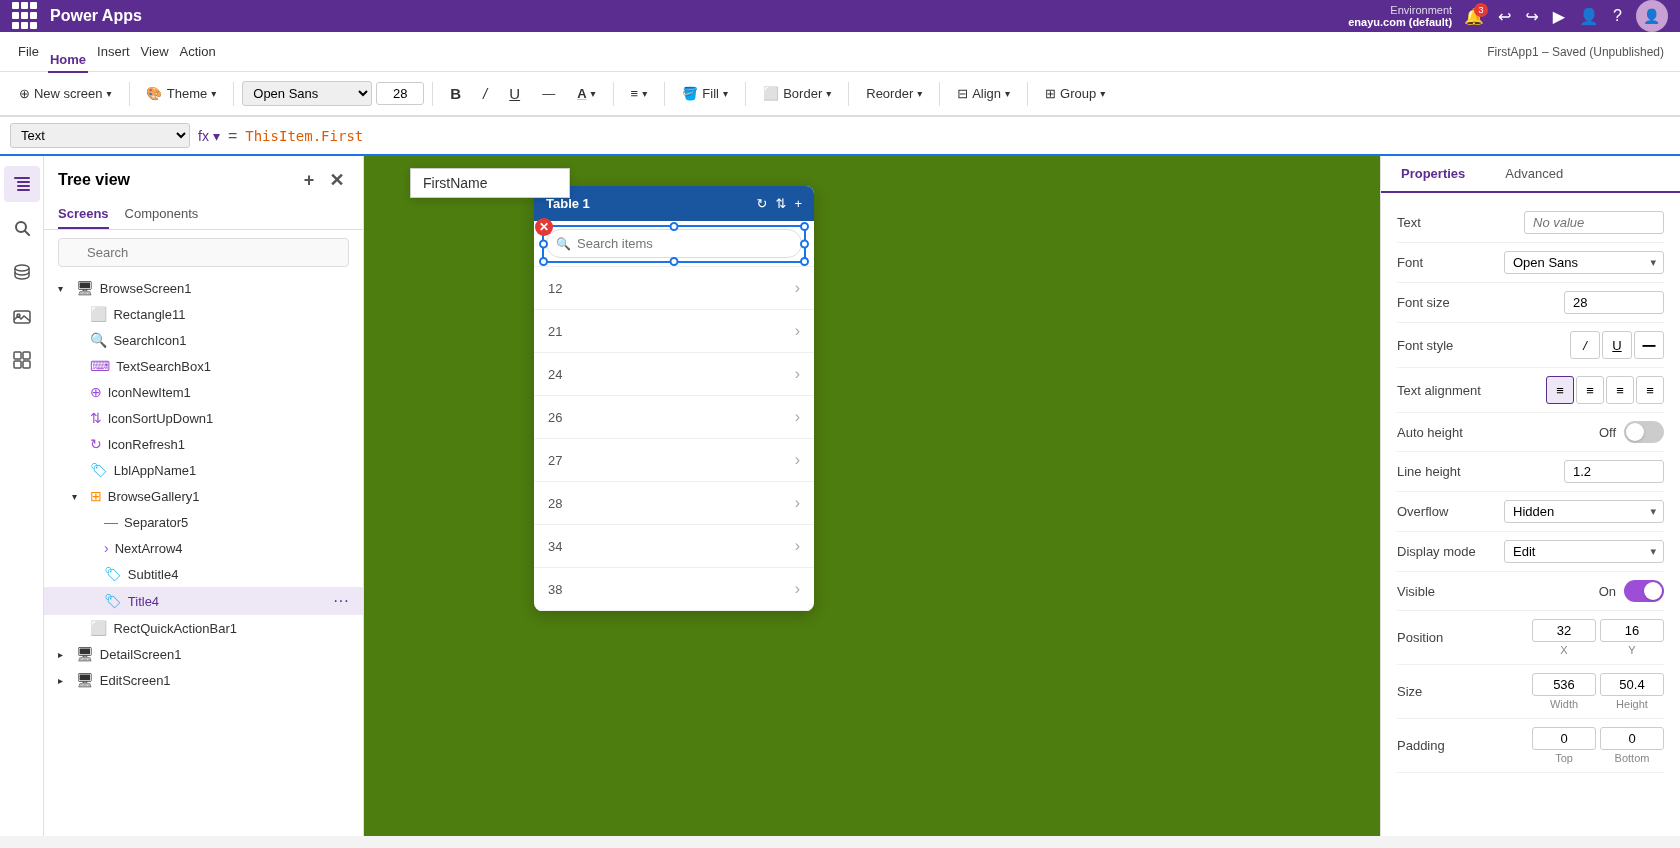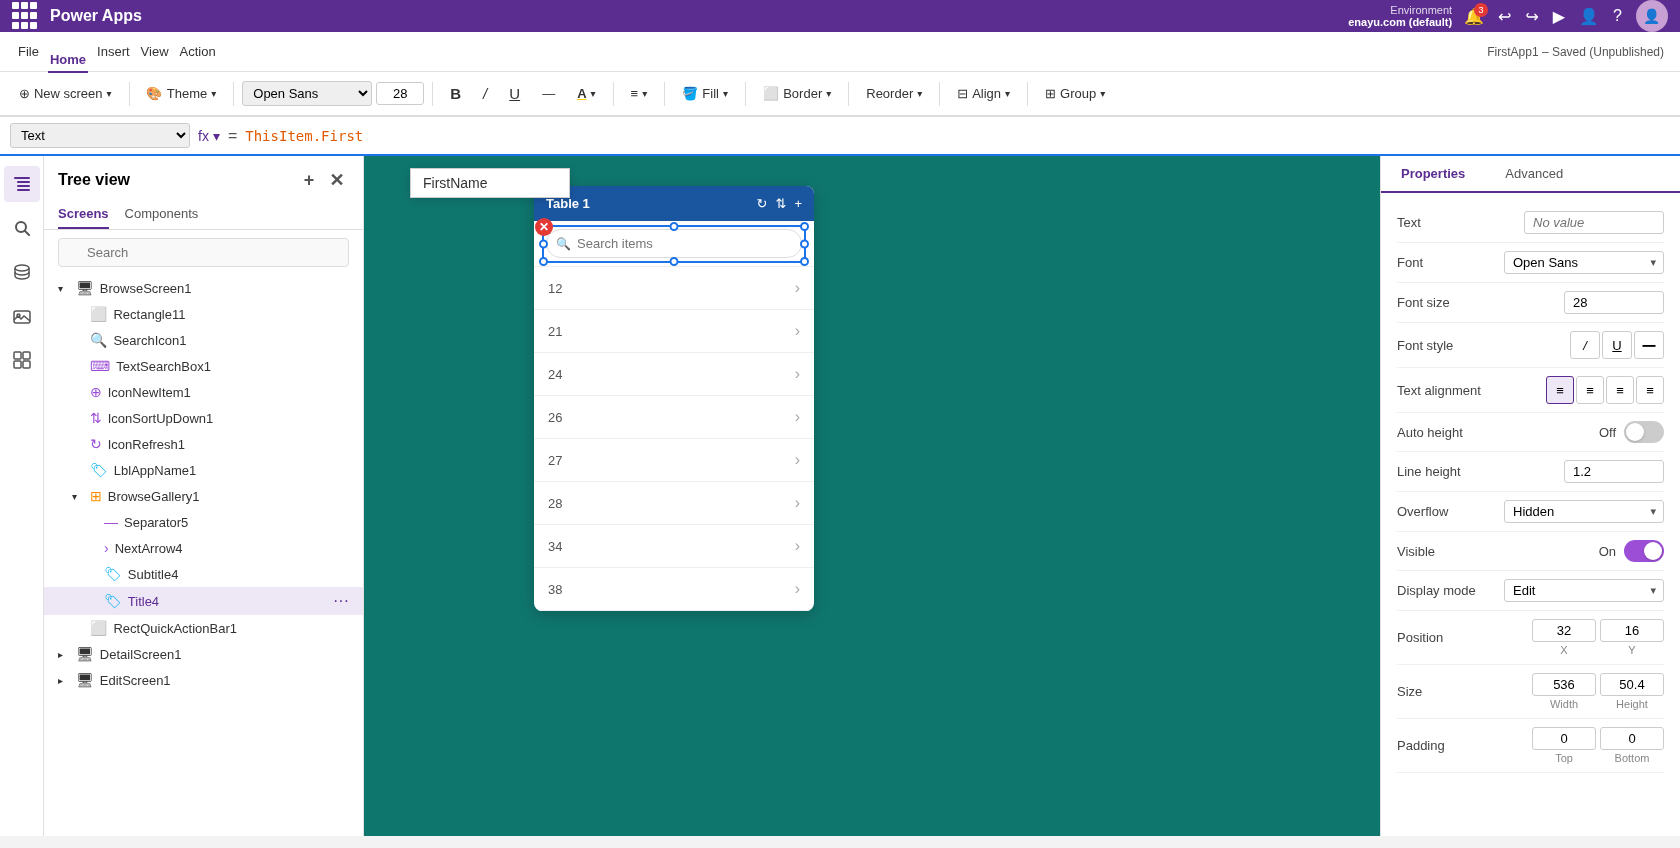--- a/index.html
+++ b/index.html
@@ -144,21 +144,21 @@
     .tree-item:hover .item-more, .tree-item.selected .item-more { opacity: 1; }
     .tree-indent-1 { padding-left: 28px; }
     .tree-indent-2 { padding-left: 42px; }
     .tree-group-open::before { content: '▾'; }
     .tree-group-closed::before { content: '▸'; }
     .add-btn { width: 24px; height: 24px; display: flex; align-items: center; justify-content: center; border-radius: 4px; cursor: pointer; font-size: 18px; color: #555; }
 
     
     #canvas-area {
       flex: 1;
-      background: #0f766e;
+      background: #4d7c0f;
       position: relative;
       overflow: hidden;
     }
 
     
     .phone-frame {
       position: absolute;
       left: 50%;
       top: 20px;
       transform: translateX(-50%);
@@ -689,35 +689,35 @@
       <div class="rp-row">
         <span class="rp-label">Overflow</span>
         <div class="rp-select-wrap">
           <select class="rp-select">
             <option>Hidden</option>
           </select>
         </div>
       </div>
 
       <div class="rp-row">
+        <span class="rp-label">Display mode</span>
+        <div class="rp-select-wrap">
+          <select class="rp-select">
+            <option>Edit</option>
+          </select>
+        </div>
+      </div>
+
+      <div class="rp-row">
         <span class="rp-label">Visible</span>
         <div class="toggle-row">
           <span class="toggle-label-val">On</span>
           <div class="toggle-switch">
             <div class="toggle-knob"></div>
           </div>
-        </div>
-      </div>
-
-      <div class="rp-row">
-        <span class="rp-label">Display mode</span>
-        <div class="rp-select-wrap">
-          <select class="rp-select">
-            <option>Edit</option>
-          </select>
         </div>
       </div>
 
       <div class="rp-row">
         <span class="rp-label">Position</span>
         <div style="display:flex;flex-direction:column;gap:2px;">
           <div style="display:flex;gap:4px;">
             <input type="text" value="32" style="border: 1px solid rgb(204, 204, 204); border-radius: 3px; padding: 3px 6px; font-size: 13px; width: 64px; text-align: center;">
             <input type="text" value="16" style="border: 1px solid rgb(204, 204, 204); border-radius: 3px; padding: 3px 6px; font-size: 13px; width: 64px; text-align: center;">
           </div>

